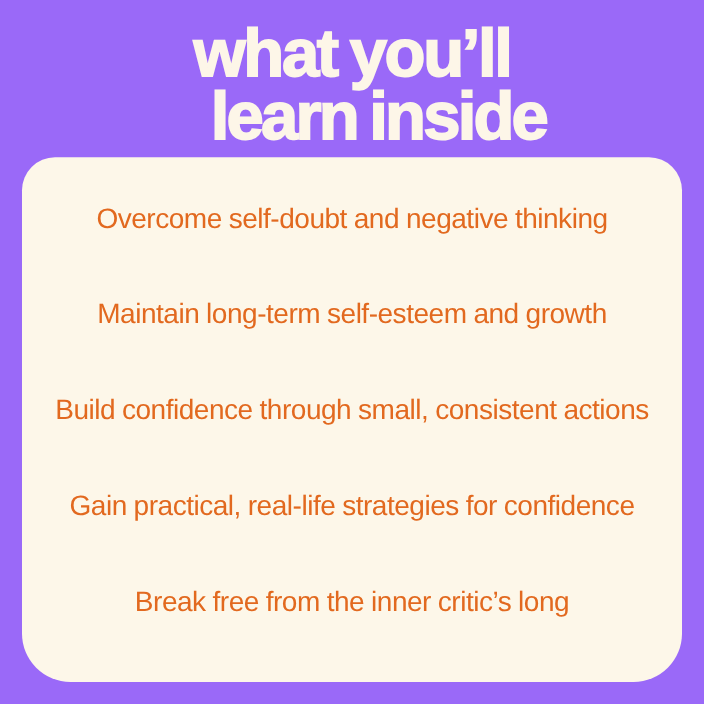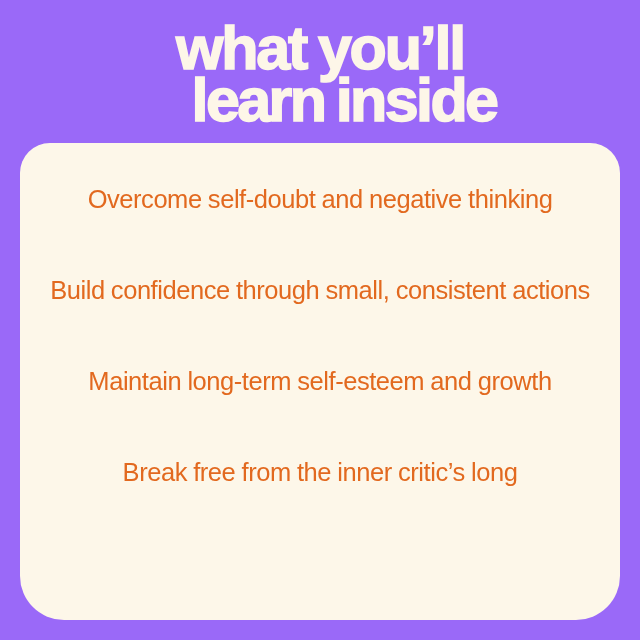--- a/index.html
+++ b/index.html
@@ -38,21 +38,21 @@
     letter-spacing: -2.2px;
     word-spacing: -3px;
     -webkit-text-stroke: 1.6px #fdf6e8;
   }
 
   .heading-line {
     display: block;
     white-space: nowrap;
   }
 
-  .heading-line-1 { margin-bottom: 0px; }
+  .heading-line-1 { margin-bottom: 5px; }
   .heading-line-2 { letter-spacing: -2.6px; margin-left: 48px; }
 
   
   .card {
     position: absolute;
     left: 20px;
     top: 143px;
     width: 600px;
     height: 477px;
     background: #fdf7e9;
@@ -95,19 +95,20 @@
 <div class="poster">
 
   <h1 class="heading">
     <span class="heading-line heading-line-1">what you’ll</span>
     <span class="heading-line heading-line-2">learn inside</span>
   </h1>
 
   <div class="card">
     <ul class="list">
       <li class="list-item">Overcome self-doubt and negative thinking</li>
+      <li class="list-item">Maintain long-term self-esteem and growth</li>
       <li class="list-item">Build confidence through small, consistent actions</li>
-      <li class="list-item">Maintain long-term self-esteem and growth</li>
+      <li class="list-item">Gain practical, real-life strategies for confidence</li>
       <li class="list-item">Break free from the inner critic’s long</li>
     </ul>
   </div>
 
 </div>
 
 </body></html>

